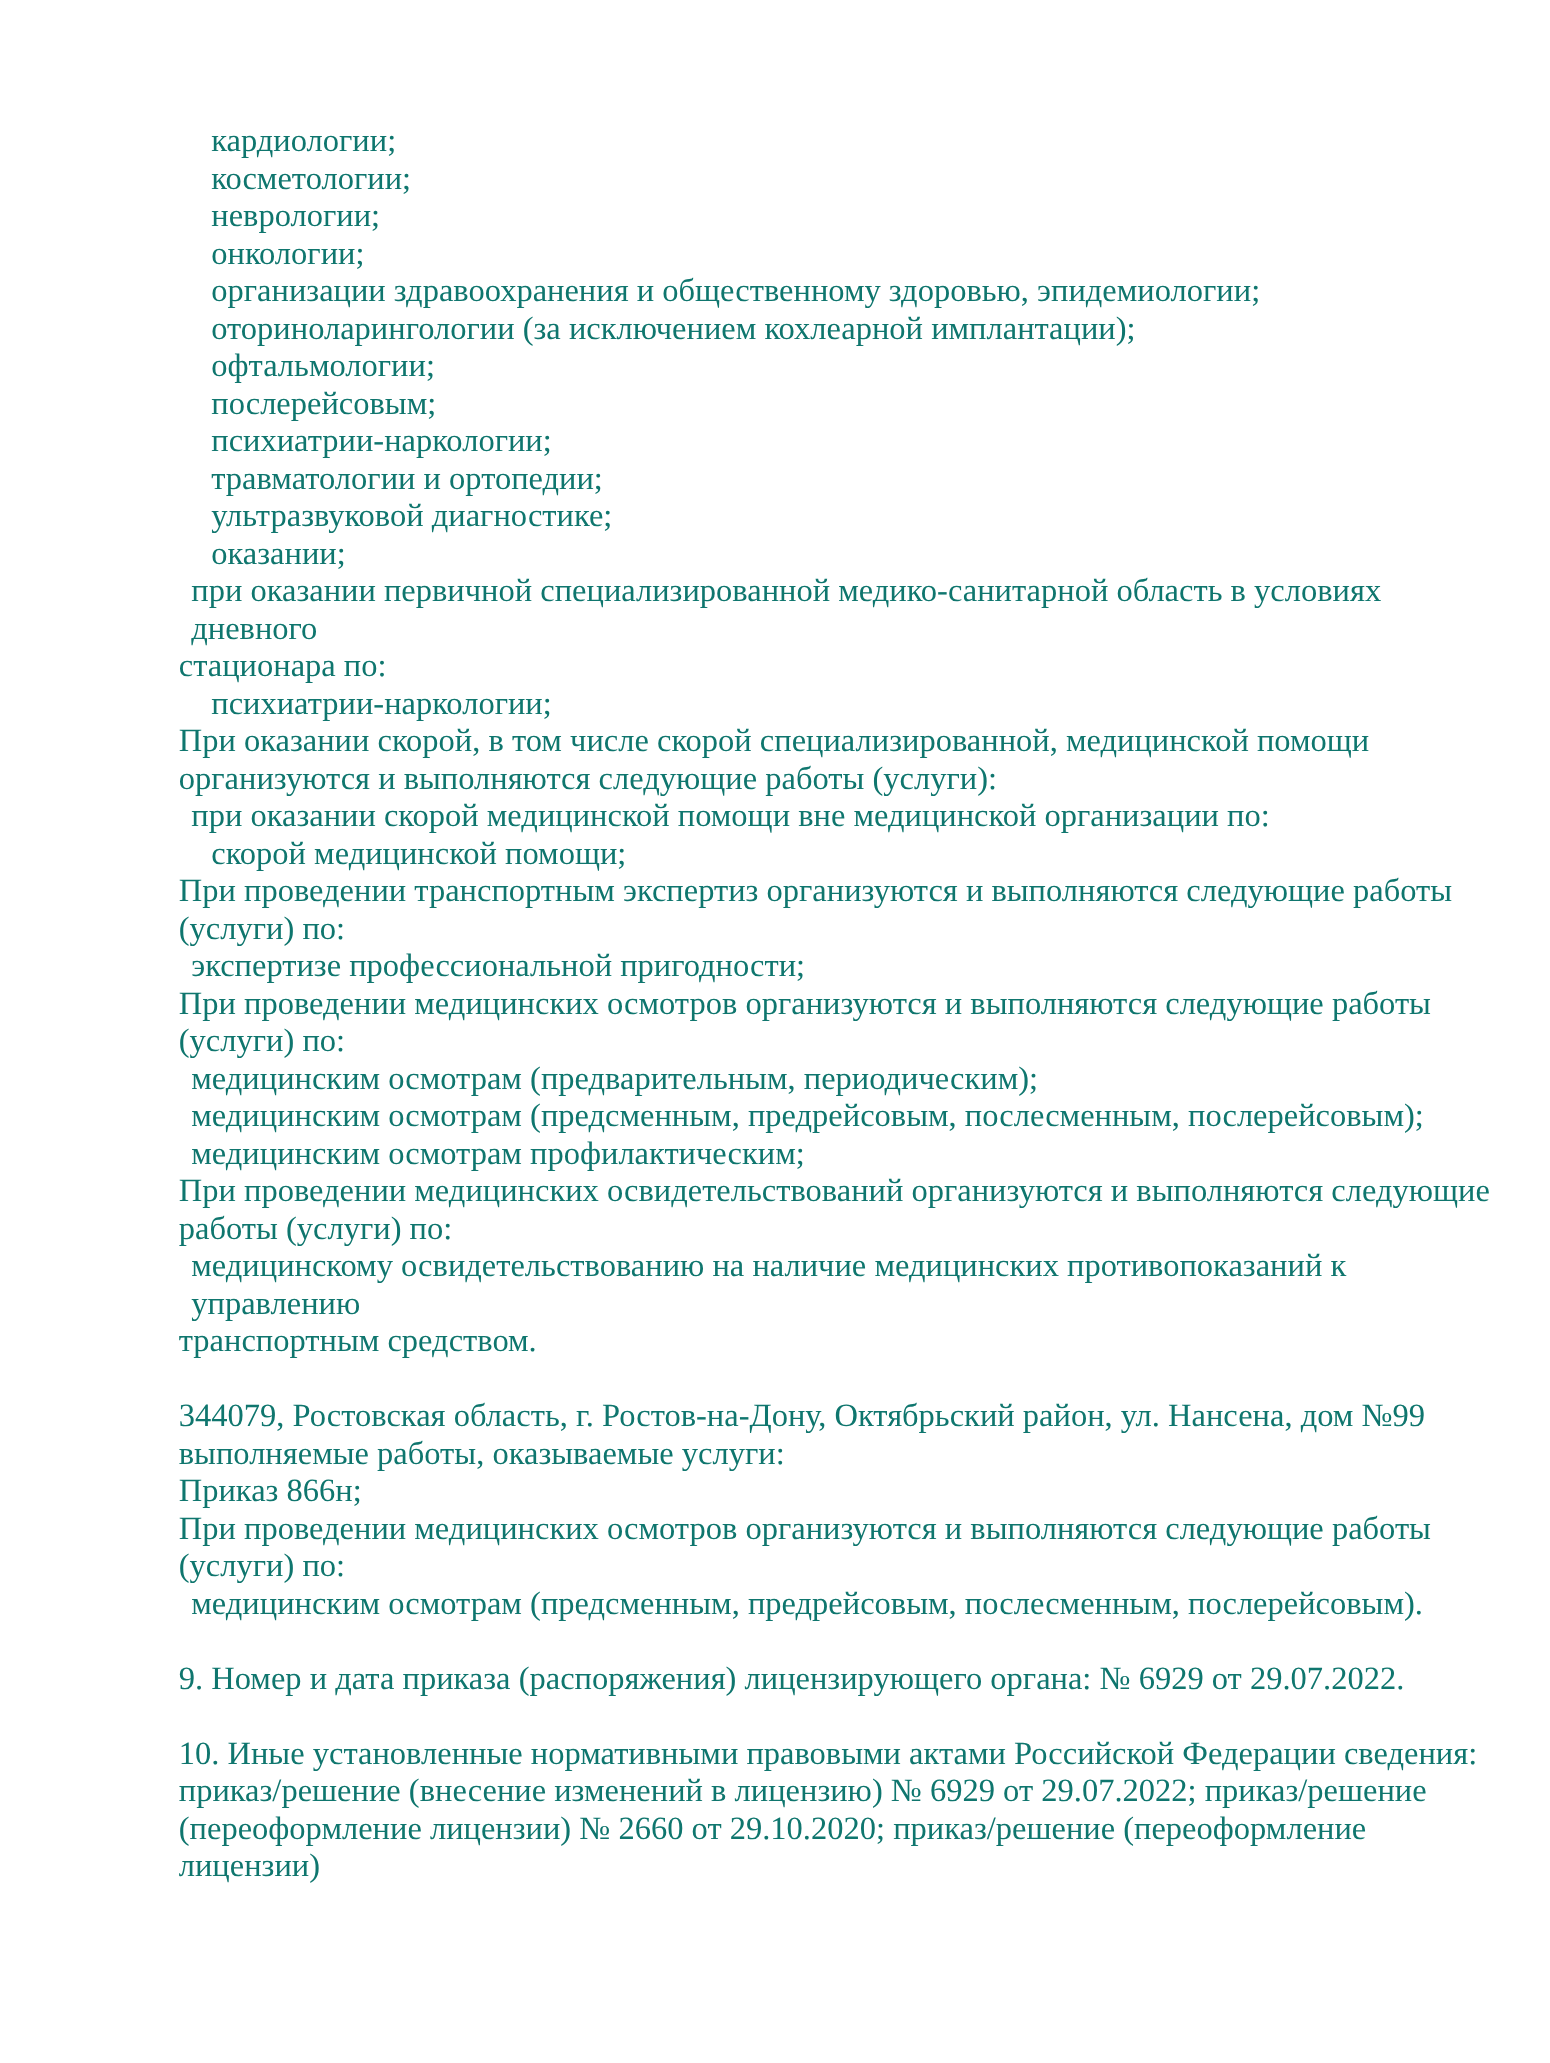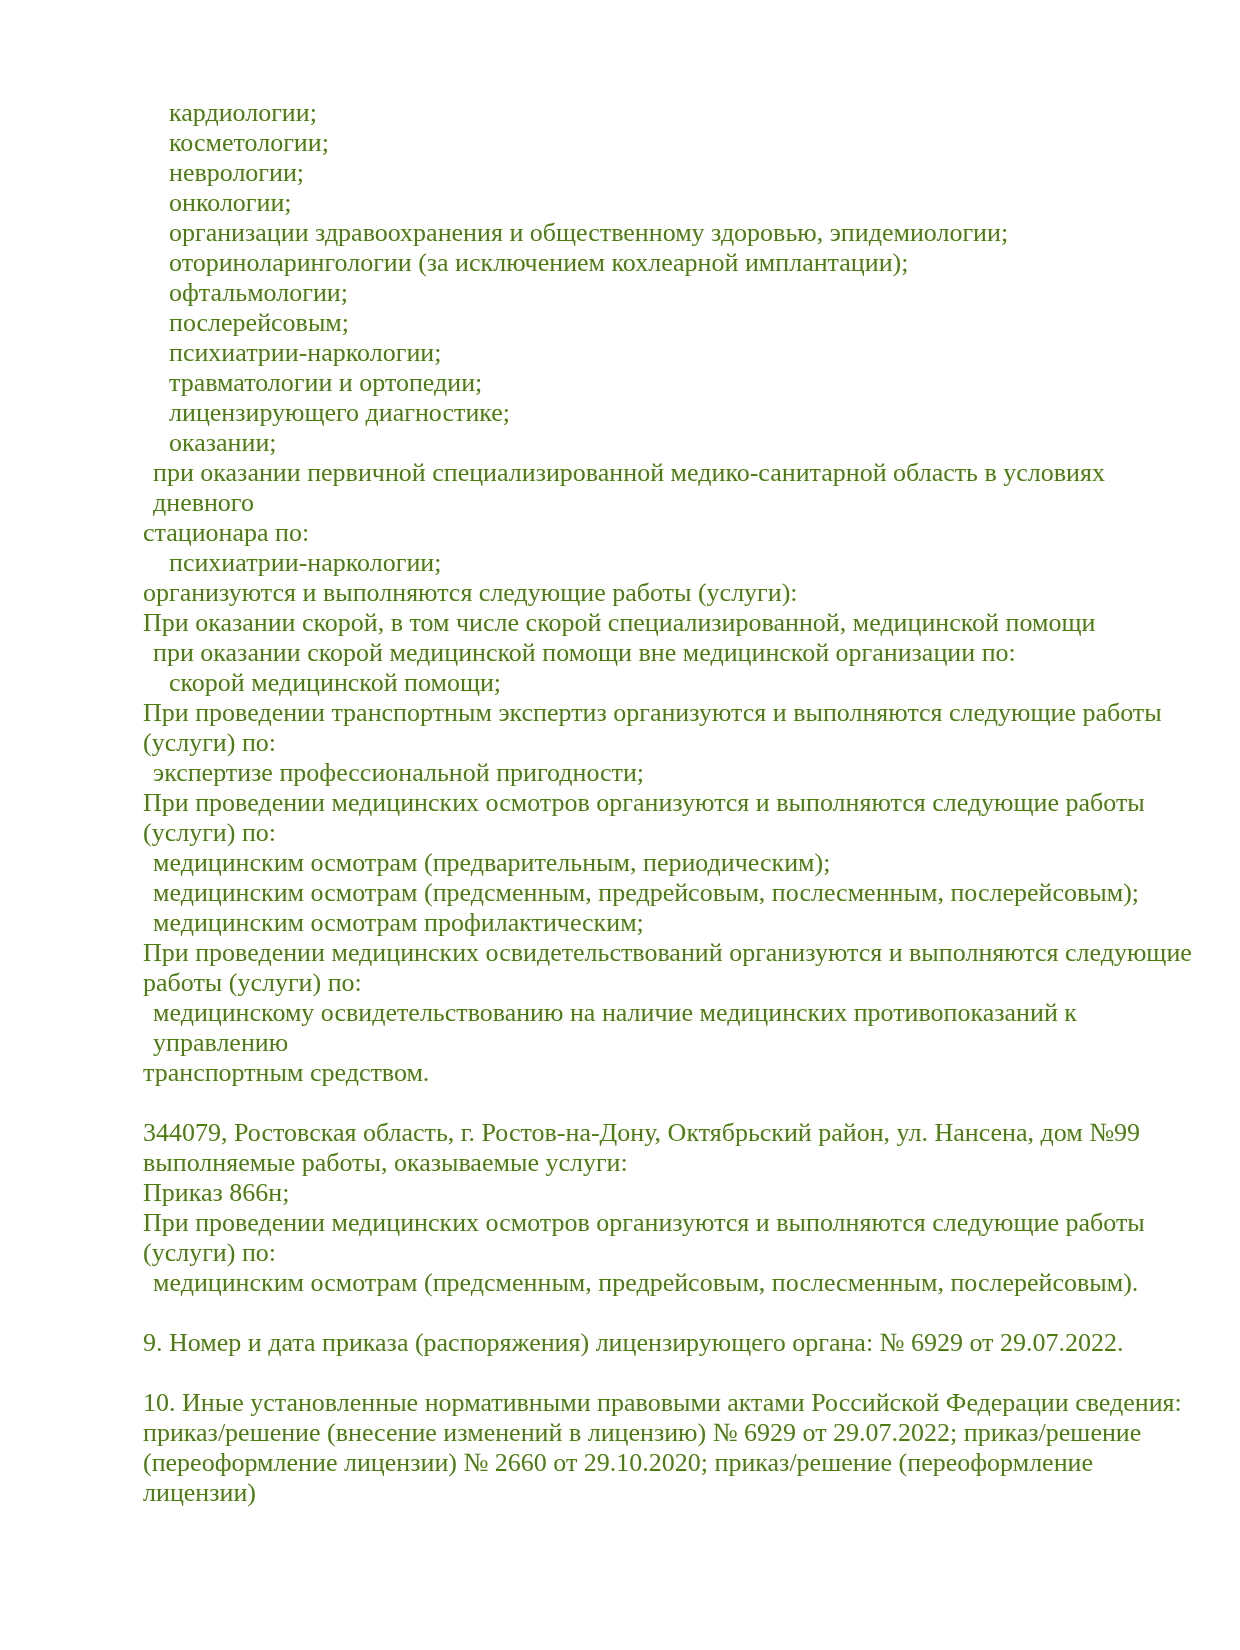--- a/index.html
+++ b/index.html
@@ -32,21 +32,21 @@
   .line {
     white-space: normal;
   }
   .line.indent-0 { margin-left: 0; }
   .line.indent-1 { margin-left: 10px; }
   .line.indent-2 { margin-left: 26px; }
 </style>
 </head>
 <body>
 
-<div class="page" style="background: rgb(255, 255, 255); color: #4d7c0f;">
+<div class="page" style="background: rgb(255, 255, 255); color: #0f766e;">
   <div class="doc-content">
       <div class="paragraph">
         <div class="line indent-2">кардиологии;</div>
       </div>
       <div class="paragraph">
         <div class="line indent-2">косметологии;</div>
       </div>
       <div class="paragraph">
         <div class="line indent-2">неврологии;</div>
       </div>
@@ -65,35 +65,35 @@
       <div class="paragraph">
         <div class="line indent-2">послерейсовым;</div>
       </div>
       <div class="paragraph">
         <div class="line indent-2">психиатрии-наркологии;</div>
       </div>
       <div class="paragraph">
         <div class="line indent-2">травматологии и ортопедии;</div>
       </div>
       <div class="paragraph">
-        <div class="line indent-2">лицензирующего диагностике;</div>
+        <div class="line indent-2">ультразвуковой диагностике;</div>
       </div>
       <div class="paragraph">
         <div class="line indent-2">оказании;</div>
       </div>
       <div class="paragraph">
         <div class="line indent-1">при оказании первичной специализированной медико-санитарной область в условиях дневного</div>
         <div class="line indent-0">стационара по:</div>
       </div>
       <div class="paragraph">
         <div class="line indent-2">психиатрии-наркологии;</div>
       </div>
       <div class="paragraph">
+        <div class="line indent-0">При оказании скорой, в том числе скорой специализированной, медицинской помощи</div>
         <div class="line indent-0">организуются и выполняются следующие работы (услуги):</div>
-        <div class="line indent-0">При оказании скорой, в том числе скорой специализированной, медицинской помощи</div>
       </div>
       <div class="paragraph">
         <div class="line indent-1">при оказании скорой медицинской помощи вне медицинской организации по:</div>
       </div>
       <div class="paragraph">
         <div class="line indent-2">скорой медицинской помощи;</div>
       </div>
       <div class="paragraph">
         <div class="line indent-0">При проведении транспортным экспертиз организуются и выполняются следующие работы</div>
         <div class="line indent-0">(услуги) по:</div>

